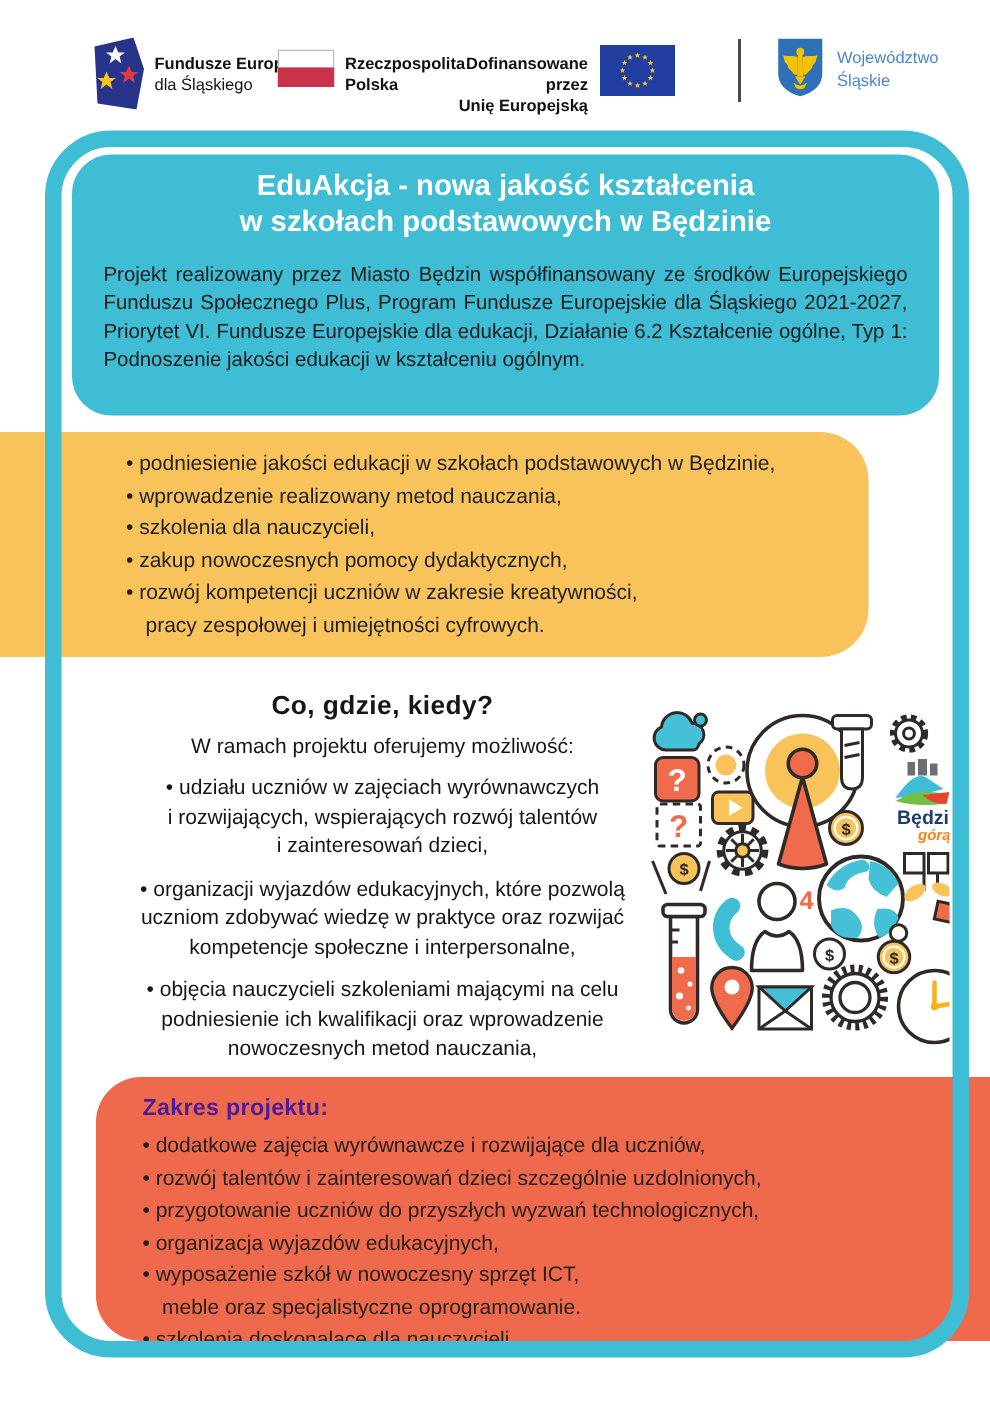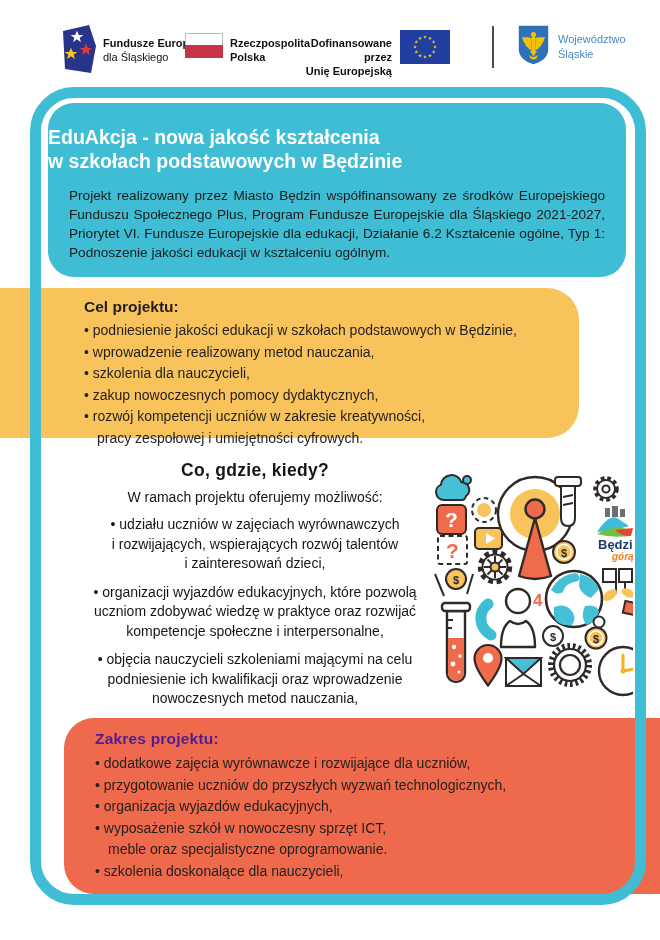--- a/index.html
+++ b/index.html
@@ -20,21 +20,21 @@
   .sl-crest { position:absolute; left:518px; top:25px; }
   .sl-text  { position:absolute; left:558px; top:32px; color:#4b86c6; line-height:15px; }
 
   
   .frame { position:absolute; left:30px; top:87px; width:616px; height:818px;
            border:11px solid #3fbdd4; border-radius:44px; z-index:5; pointer-events:none; }
 
   
   .hero { position:absolute; left:48px; top:103px; width:578px; height:174px;
           background:#3fbdd4; border-radius:26px; z-index:1; }
-  .hero-title { margin-top:22px; color:#fff; font-weight:bold;
+  .hero-title { margin-top:9px; text-align:center; color:#fff; font-weight:bold;
                 font-size:19.5px; line-height:24px; white-space:pre-line; }
   .hero-desc  { margin:13px 21px 0 21px; text-align:justify; color:#1c1c1c;
                 font-size:13.6px; line-height:19px; }
 
   
   .goals { position:absolute; left:0; top:288px; width:579px; height:150px;
            background:#f9c35c; border-radius:0 32px 32px 0; z-index:1;
            padding:10px 18px 0 84px; color:#221f1f; }
   .goals h2 { font-size:15.5px; margin-bottom:4px; }
   .blist li { list-style:none; font-size:14px; line-height:21.5px;
@@ -129,21 +129,20 @@
 
   <div class="frame"></div>
 
   <div class="hero">
     <div class="hero-title">EduAkcja - nowa jakość kształcenia
 w szkołach podstawowych w Będzinie</div>
     <div class="hero-desc">Projekt realizowany przez Miasto Będzin współfinansowany ze środków Europejskiego Funduszu Społecznego Plus, Program Fundusze Europejskie dla Śląskiego 2021-2027, Priorytet VI. Fundusze Europejskie dla edukacji, Działanie 6.2 Kształcenie ogólne, Typ 1: Podnoszenie jakości edukacji w kształceniu ogólnym.</div>
   </div>
 
   <div class="goals">
-    <h2>Cel projektu:</h2>
     <ul class="blist">
       <li>podniesienie jakości edukacji w szkołach podstawowych w Będzinie,</li>
       <li>wprowadzenie realizowany metod nauczania,</li>
       <li>szkolenia dla nauczycieli,</li>
       <li>zakup nowoczesnych pomocy dydaktycznych,</li>
       <li>rozwój kompetencji uczniów w zakresie kreatywności,
 pracy zespołowej i umiejętności cyfrowych.</li>
     </ul>
   </div>
 
@@ -304,20 +303,21 @@
       <ellipse cx="201" cy="127" rx="7" ry="4" fill="#f9c35c" transform="rotate(25 201 127)"></ellipse>
       <rect x="197" y="136" width="12" height="12" fill="#f06a4c" stroke="#2f2a28" stroke-width="2" transform="rotate(12 203 142)"></rect>
       <circle cx="172" cy="156" r="5.5" fill="#ffffff" stroke="#2f2a28" stroke-width="2"></circle>
     </g>
   </svg>
 
   <div class="scope">
     <h2>Zakres projektu:</h2>
     <ul class="blist">
       <li>dodatkowe zajęcia wyrównawcze i rozwijające dla uczniów,</li>
+      <li>rozwój talentów i zainteresowań dzieci szczególnie uzdolnionych,</li>
       <li>przygotowanie uczniów do przyszłych wyzwań technologicznych,</li>
       <li>organizacja wyjazdów edukacyjnych,</li>
       <li>wyposażenie szkół w nowoczesny sprzęt ICT,
 meble oraz specjalistyczne oprogramowanie.</li>
       <li>szkolenia doskonalące dla nauczycieli,</li>
     </ul>
   </div>
 
 </div>
 

